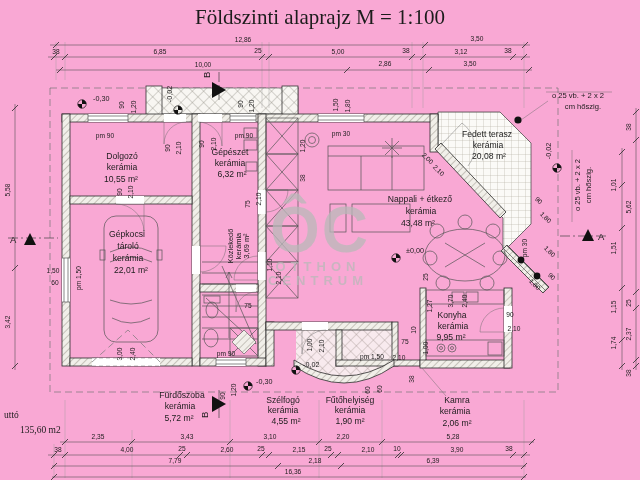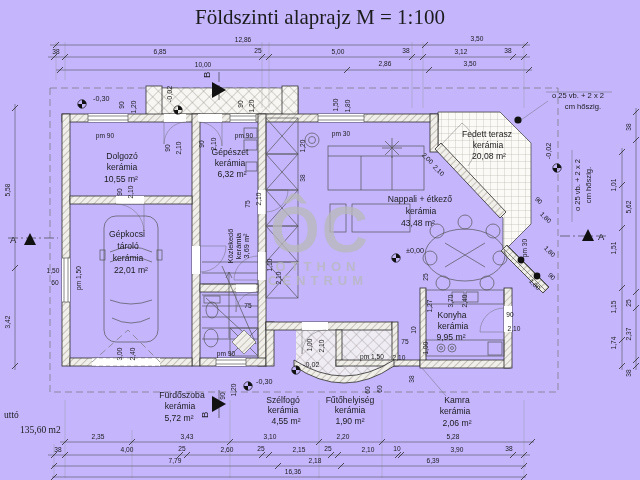--- a/index.html
+++ b/index.html
@@ -1,16 +1,16 @@
 <!DOCTYPE html>
 <html><head>
 <meta charset="utf-8">
 <style>
   html,body{margin:0;padding:0;background:#ffffff;}
-  #stage{width:640px;height:480px;position:relative;background:#c4b5fd;overflow:hidden;}
+  #stage{width:640px;height:480px;position:relative;background:#f9a8d4;overflow:hidden;}
   svg{display:block;}
   text{fill:#1c1c1c;}
   .title{font-family:"Liberation Serif",serif;font-size:21px;}
   .dim{font-family:"Liberation Sans",sans-serif;font-size:6.6px;}
   .dim2{font-family:"Liberation Sans",sans-serif;font-size:7.2px;}
   .room{font-family:"Liberation Sans",sans-serif;font-size:8.6px;}
   .note{font-family:"Liberation Sans",sans-serif;font-size:7.6px;}
   .serifnote{font-family:"Liberation Serif",serif;font-size:9.5px;}
   .marker{font-family:"Liberation Sans",sans-serif;font-size:9.5px;}
   .wm{font-family:"Liberation Sans",sans-serif;font-weight:bold;fill:#b9b9b9;opacity:.75;}

